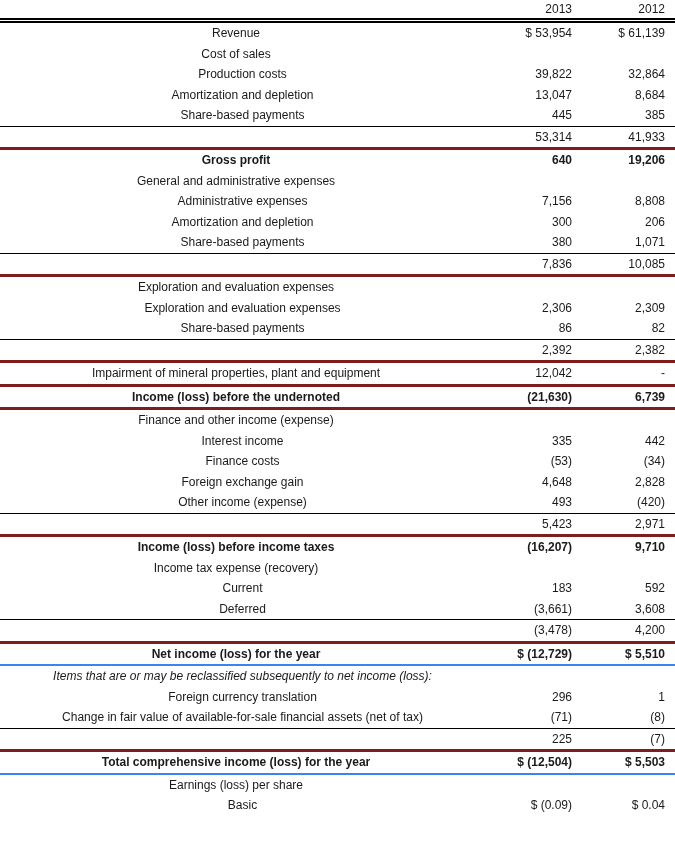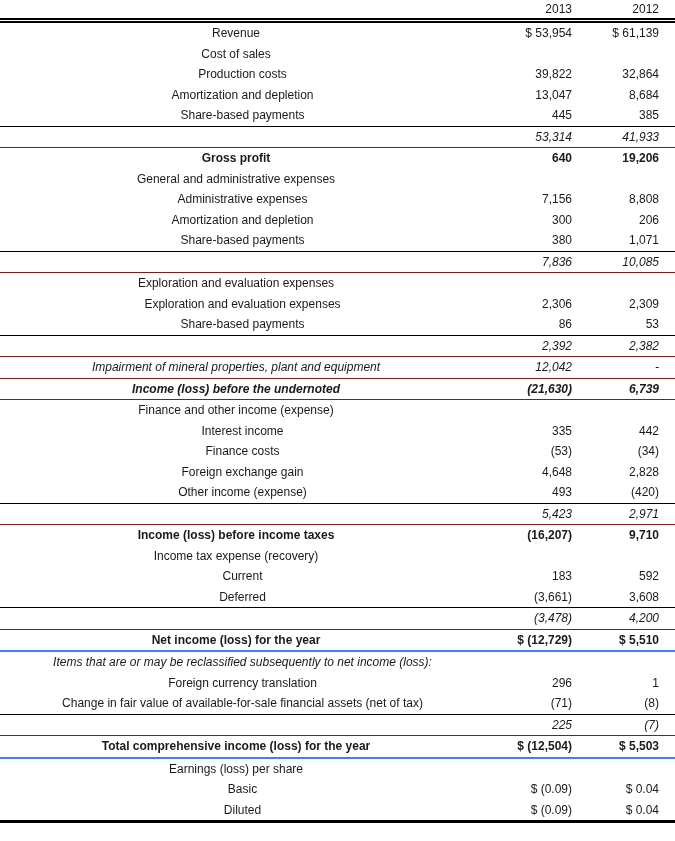--- a/index.html
+++ b/index.html
@@ -34,28 +34,28 @@
   }
   thead td {
     height: 16px;
     font-weight: normal;
     vertical-align: bottom;
     padding-bottom: 2px;
     border-bottom: 5px double #000000;
   }
   td.label { text-align: center; padding-left: 2px; }
   td.num   { text-align: right; }
-  td.y12   { padding-right: 16px; }
+  td.y12   { padding-right: 10px; }
 
   tr.indent td.label { padding-left: 15px; }
   tr.bold td   { font-weight: bold; }
   tr.italic td.label { font-style: italic; }
 
   tr.bt td        { border-top: 1px solid #000000; }
-  tr.bb-thin td   { border-bottom: 1px solid #7f1d1d; font-style: italic; }
+  tr.bb-thin td   { border-bottom: 3px solid #7f1d1d; }
   tr.bb-thick td  { border-bottom: 2px solid #3b82f6; }
   tr.bb-heavy td  { border-bottom: 3px solid #000000; }
 </style>
 </head>
 <body>
 
 <table class="statement">
   <colgroup>
     <col class="c-label">
     <col class="c-y13">
@@ -135,21 +135,21 @@
         <td class="num y12"></td>
       </tr>
       <tr class="indent">
         <td class="label">Exploration and evaluation expenses</td>
         <td class="num y13">2,306</td>
         <td class="num y12">2,309</td>
       </tr>
       <tr class="indent">
         <td class="label">Share-based payments</td>
         <td class="num y13">86</td>
-        <td class="num y12">53</td>
+        <td class="num y12">82</td>
       </tr>
       <tr class="bt bb-thin">
         <td class="label"></td>
         <td class="num y13">2,392</td>
         <td class="num y12">2,382</td>
       </tr>
       <tr class="bb-thin">
         <td class="label">Impairment of mineral properties, plant and equipment</td>
         <td class="num y13">12,042</td>
         <td class="num y12">-</td>
@@ -247,19 +247,14 @@
       <tr class="">
         <td class="label">Earnings (loss) per share</td>
         <td class="num y13"></td>
         <td class="num y12"></td>
       </tr>
       <tr class="indent">
         <td class="label">Basic</td>
         <td class="num y13">$ (0.09)</td>
         <td class="num y12">$ 0.04</td>
       </tr>
-      <tr class="indent bb-heavy">
-        <td class="label">Diluted</td>
-        <td class="num y13">$ (0.09)</td>
-        <td class="num y12">$ 0.04</td>
-      </tr>
     </tbody>
 </table>
 
 </body></html>

